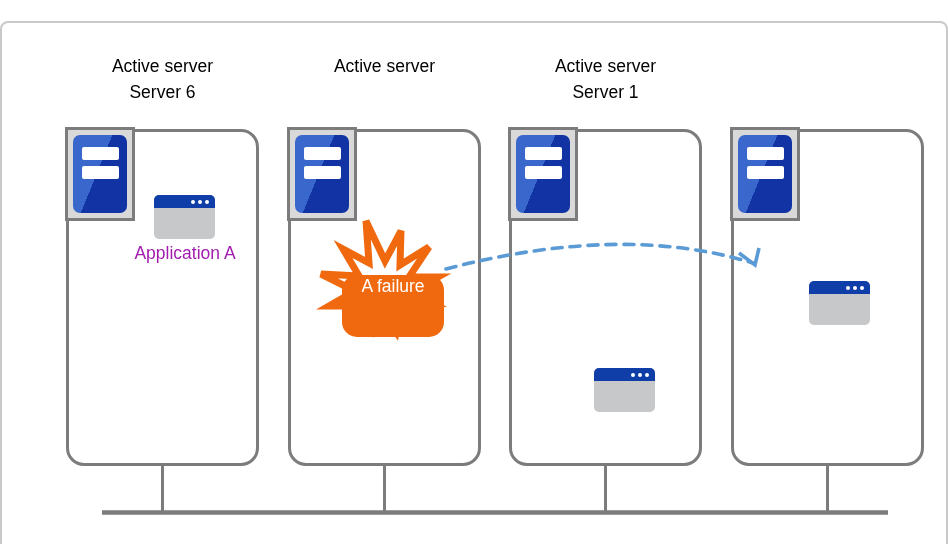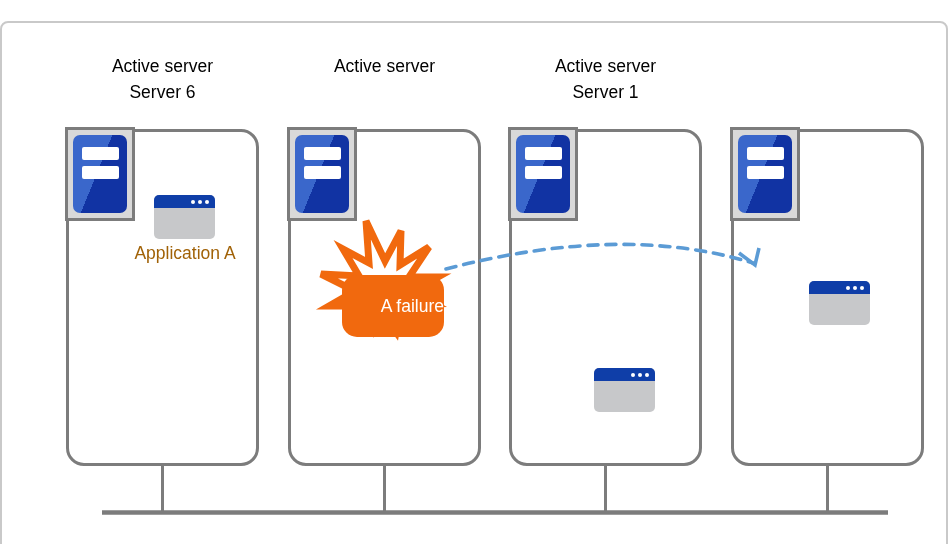--- a/index.html
+++ b/index.html
@@ -20,25 +20,25 @@
          background:linear-gradient(112deg,#3A67CB 46%,#1133A3 46%);}
   .tower .bar{position:absolute;left:9px;width:37px;height:13px;background:#fff;border-radius:2px;}
   .tower .bar.b1{top:12px;}
   .tower .bar.b2{top:31px;}
   
   .appwin{position:absolute;width:61px;height:44px;background:#C7C8CA;border-radius:5px;}
   .appbar{position:absolute;top:0;left:0;right:0;height:13px;background:#0F3EA8;
           border-radius:5px 5px 0 0;display:flex;justify-content:flex-end;
           align-items:center;gap:3px;padding-right:6px;box-sizing:border-box;}
   .appbar i{width:4px;height:4px;border-radius:50%;background:#fff;display:block;}
-  .applabel{position:absolute;width:170px;text-align:center;font-size:17.5px;color:#a16207;}
+  .applabel{position:absolute;width:170px;text-align:center;font-size:17.5px;color:#a21caf;}
   
   .callout{position:absolute;left:340px;top:252px;width:102px;height:62px;
            background:#F1690E;border-radius:15px;color:#fff;font-size:17.5px;
-           line-height:23px;text-align:right;padding-top:20px;box-sizing:border-box;}
+           line-height:23px;text-align:center;padding-top:0;box-sizing:border-box;}
   .overlay{position:absolute;left:0;top:0;pointer-events:none;}
 </style>
 </head>
 <body>
 
 <div class="stage">
 
   <div class="srv" style="left:64px">
     <div class="title">
       <div>Active server</div>

